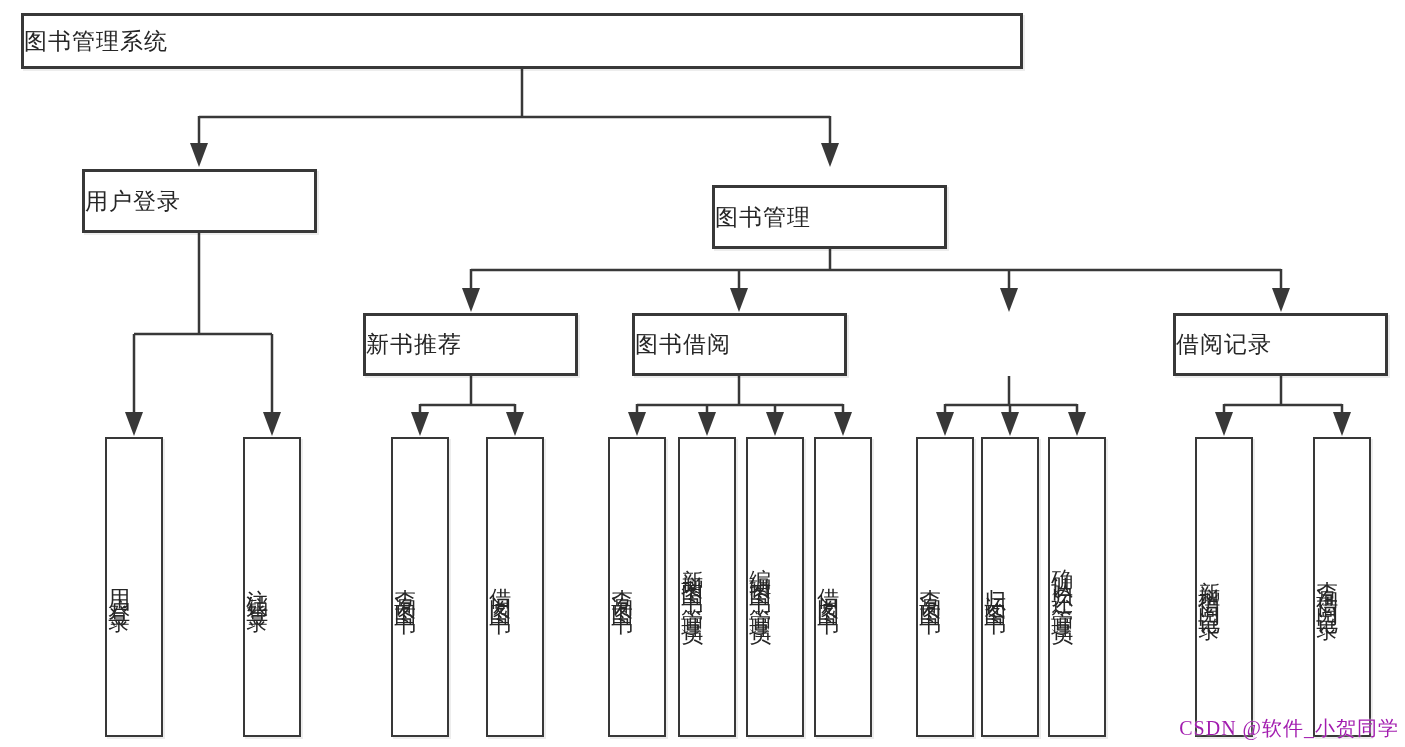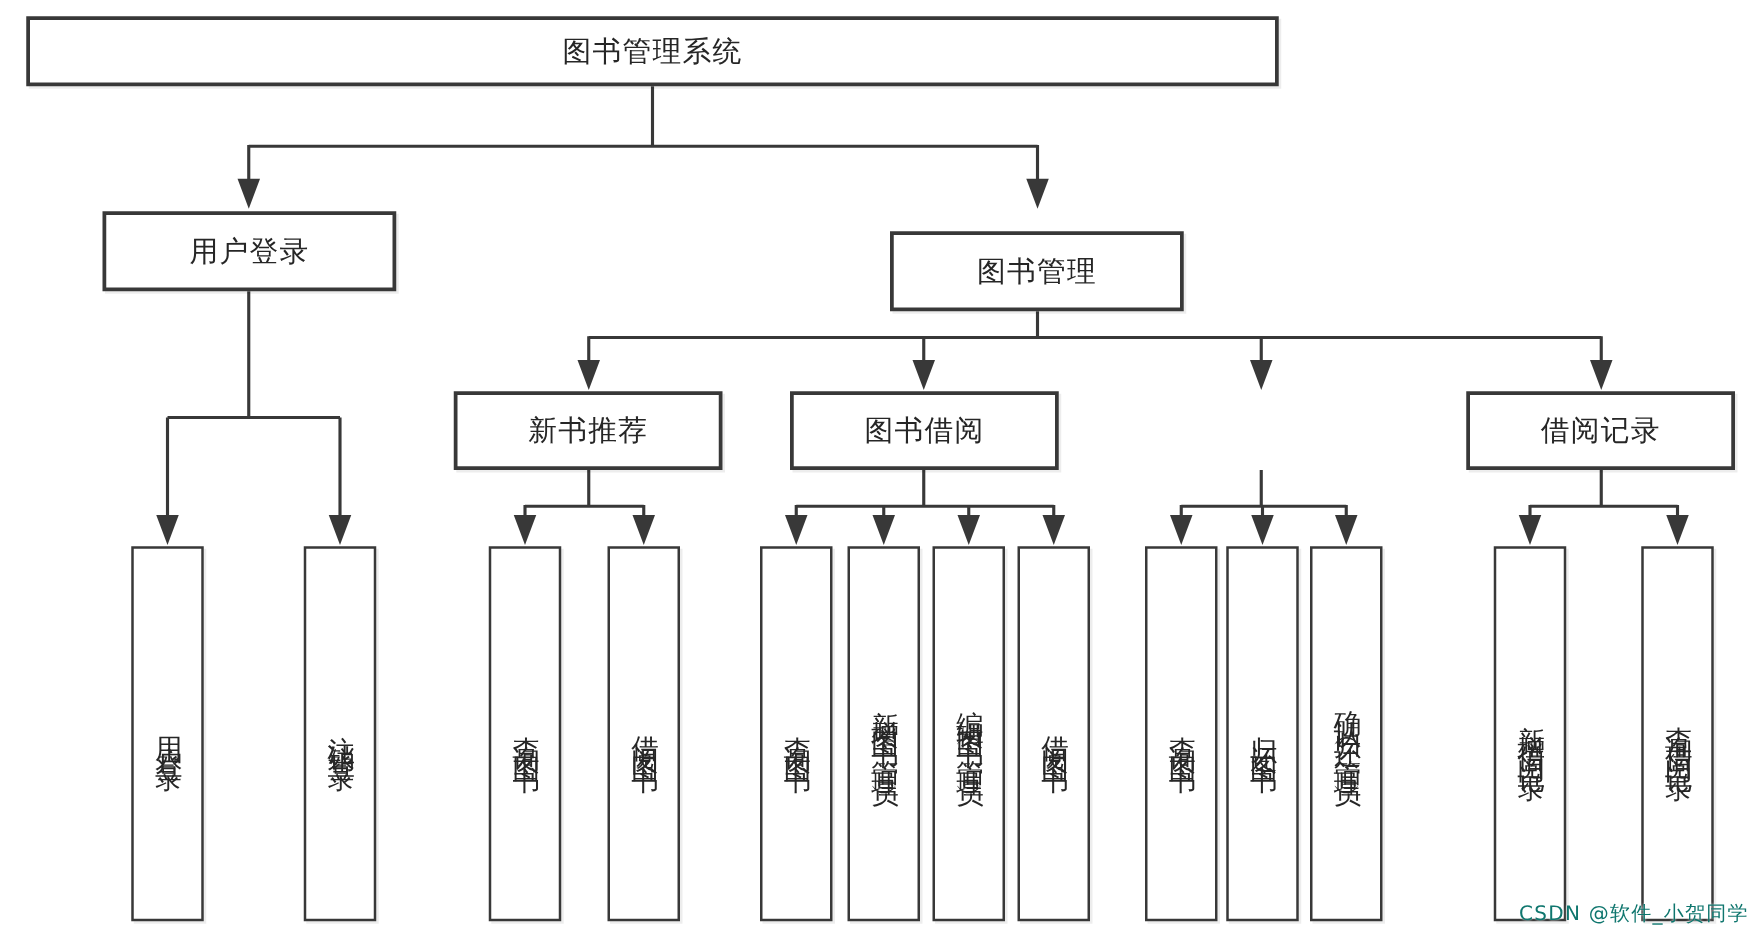--- a/index.html
+++ b/index.html
@@ -11,21 +11,21 @@
   .stage{
     position:relative;width:1405px;height:747px;
     background:#ffffff;overflow:hidden;
   }
   .wires{position:absolute;left:0;top:0;}
   .box{
     position:absolute;
     background:#ffffff;
     border:3px solid #383838;
     box-sizing:border-box;
-    display:flex;align-items:center;justify-content:center;
+    display:flex;align-items:center;justify-content:flex-start;
     color:#262626;
     box-shadow:2px 2px 0 rgba(0,0,0,0.07);
   }
   .box.h{
     font-size:23px;
     letter-spacing:1px;
     white-space:nowrap;
   }
   .box.v{
     border-width:2px;
@@ -34,25 +34,26 @@
   }
   .box.v .vt{
     writing-mode:vertical-rl;
     text-orientation:mixed;
     letter-spacing:8px;
     line-height:1.1;
   }
   .watermark{
     position:absolute;
     right:6px;bottom:5px;
-    font-size:16px;
-    color:#0f766e;
+    font-size:20px;
+    color:#a21caf;
     letter-spacing:1px;
     text-shadow:0 0 2px #ffffff;
     white-space:nowrap;
+    font-family:Liberation Serif, serif;
   }
 </style>
 </head>
 <body>
 
 <div class="stage">
 
   <svg class="wires" width="1405" height="747" viewBox="0 0 1405 747">
     <g stroke="#383838" stroke-width="2.5" fill="none">
       <path d="M522,68 V117 M199,117 H830 M199,116 V148 M830,116 V148"></path>

